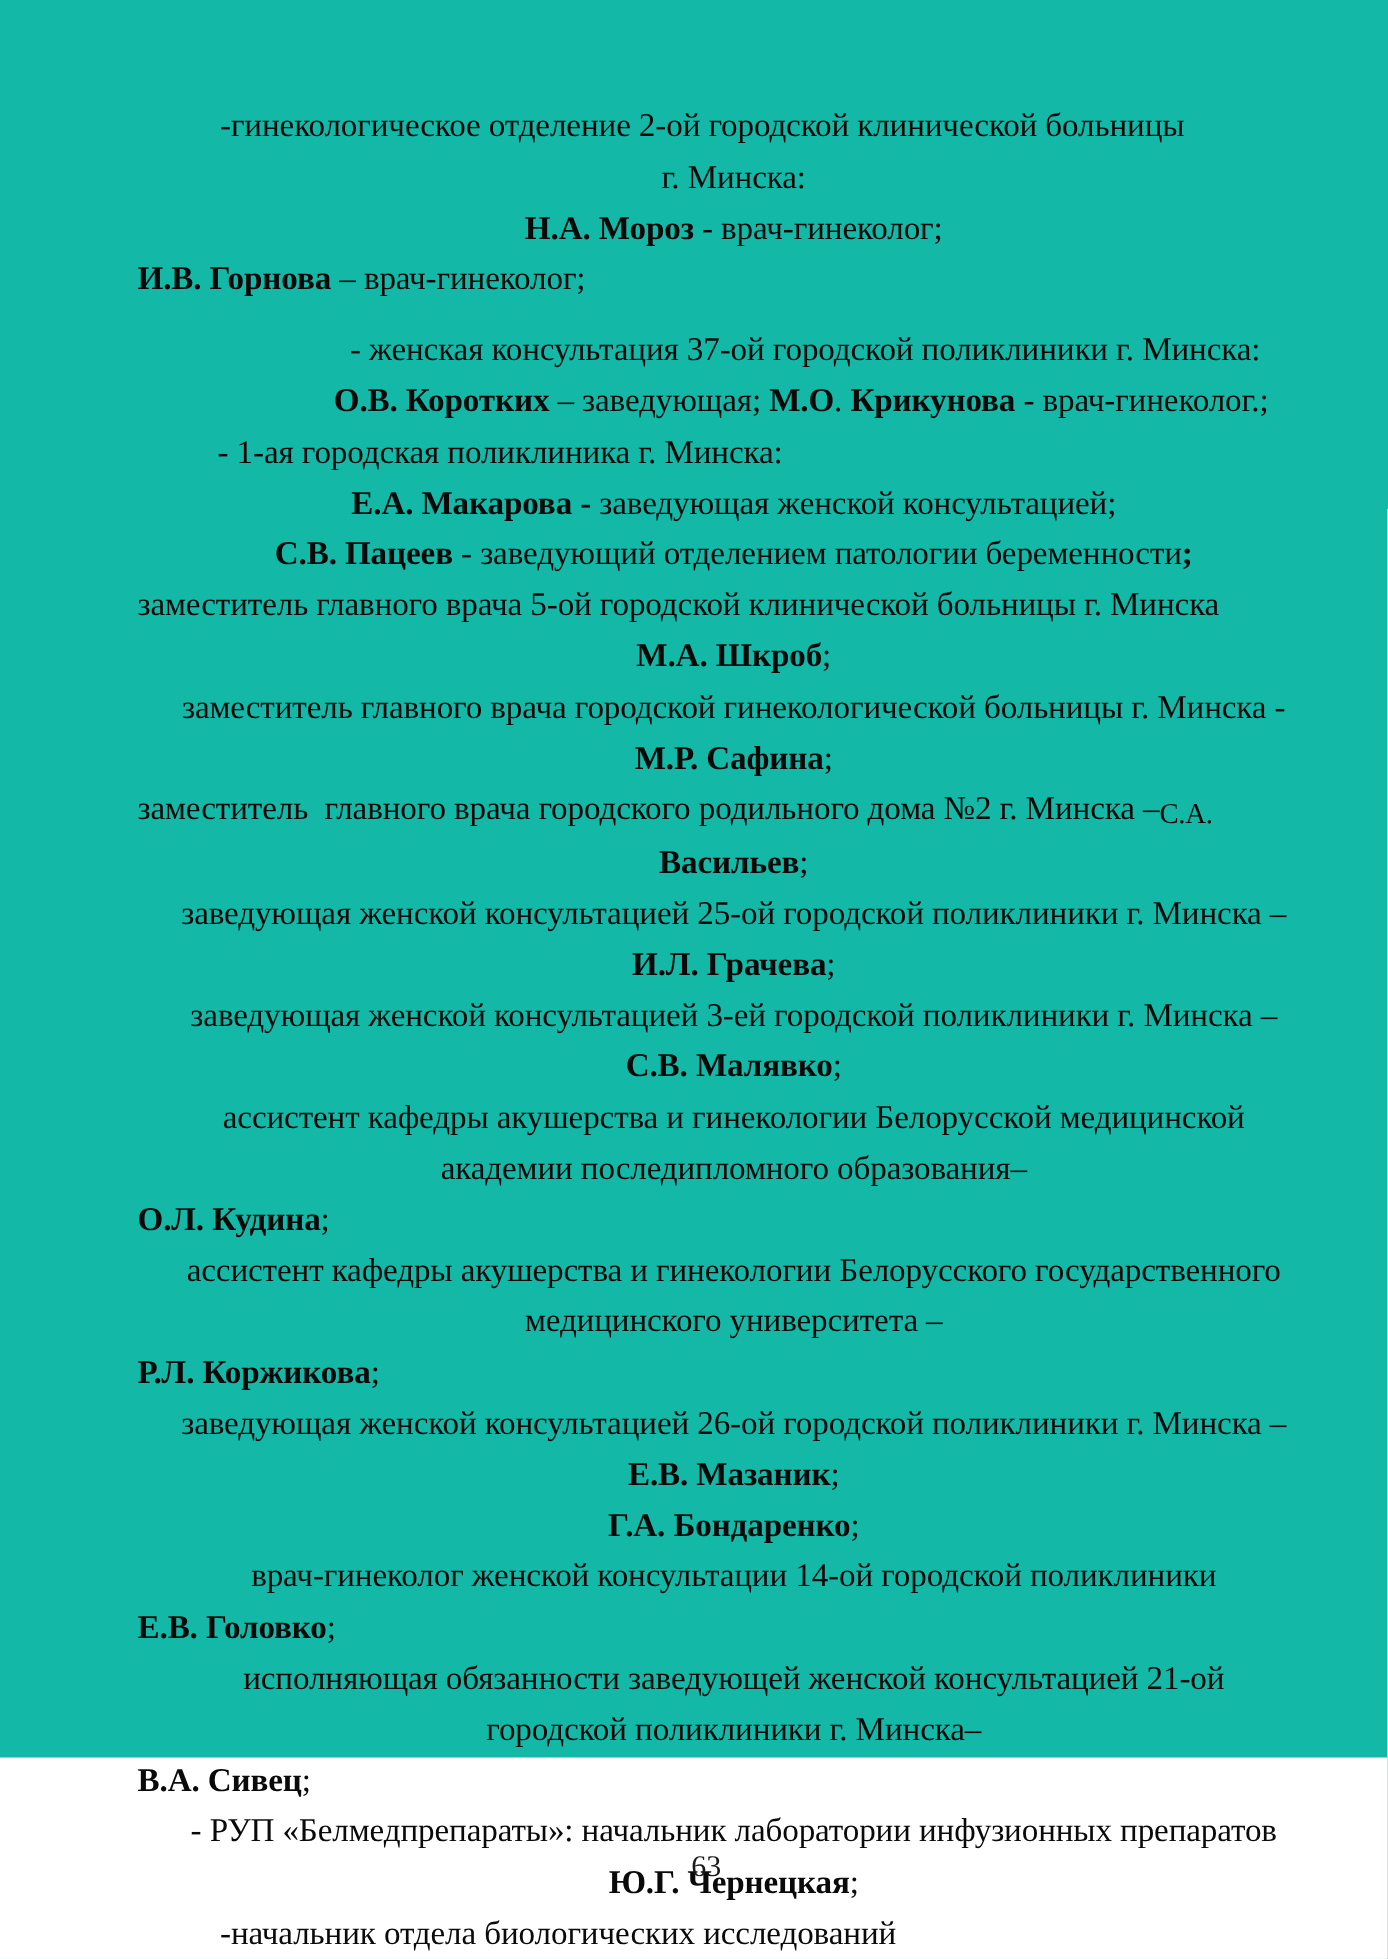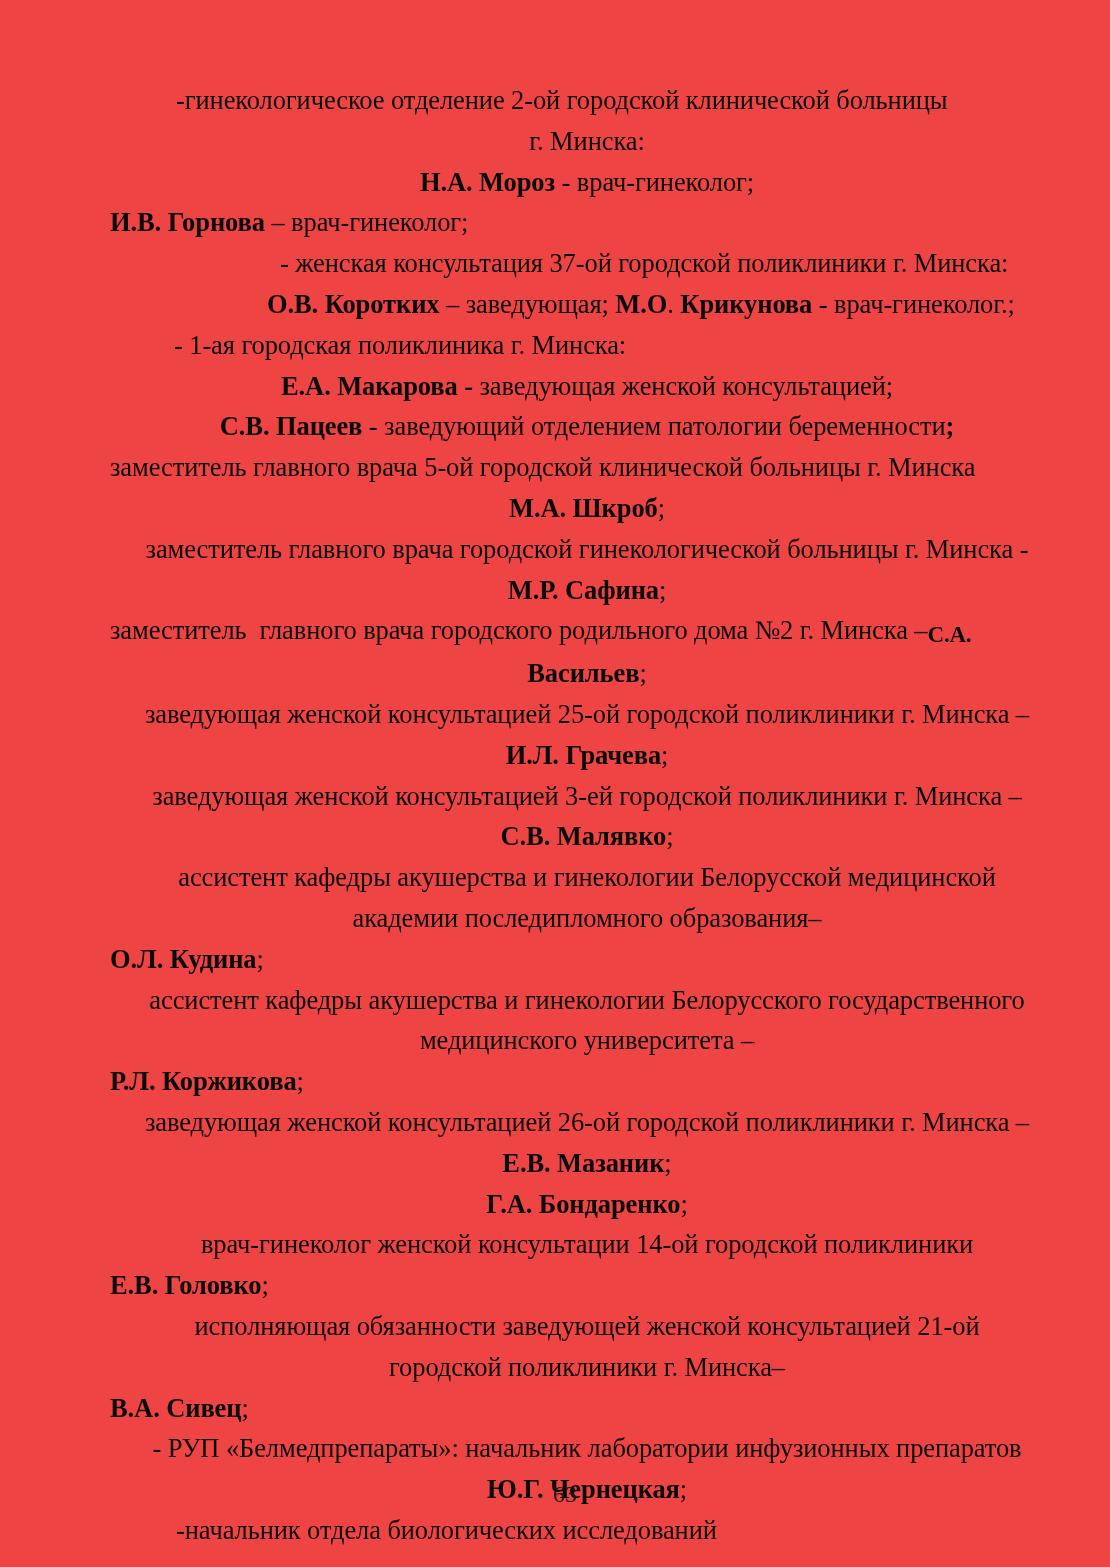--- a/index.html
+++ b/index.html
@@ -16,22 +16,22 @@
     font-family: "Liberation Serif", "DejaVu Serif", serif;
     color: #000000;
     -webkit-font-smoothing: antialiased;
   }
 
   #page {
     position: absolute;
     left: 0;
     top: 0;
     width: 1110px;
-    height: 1567px;
-    background: #ef4444;
+    height: 1406px;
+    background: #14b8a6;
   }
 
   #text-body {
     position: absolute;
     left: 104px;
     top: 80px;
     width: 966px;
   }
 
   .line {
@@ -40,29 +40,29 @@
     white-space: pre;
     letter-spacing: -0.1px;
     color: #0a0a0a;
   }
 
   
   .ind-0  { padding-left: 0px; text-align: center; }
   .ind-sp { padding-left: 6px; }
   .ind-1  { padding-left: 72px; }
   .ind-2  { padding-left: 70px; }
-  .ind-3  { padding-left: 176px; }
+  .ind-3  { padding-left: 176px; margin-top: 16px; }
   .ind-4  { padding-left: 163px; }
 
   .b { font-weight: bold; }
 
   
   .shrunk {
     font-size: 23px;
-    font-weight: bold;
+    font-weight: normal;
     position: relative;
     top: 3px;
     letter-spacing: -0.2px;
   }
 
   #page-number {
     position: absolute;
     left: 0;
     top: 1481px;
     width: 1110px;

